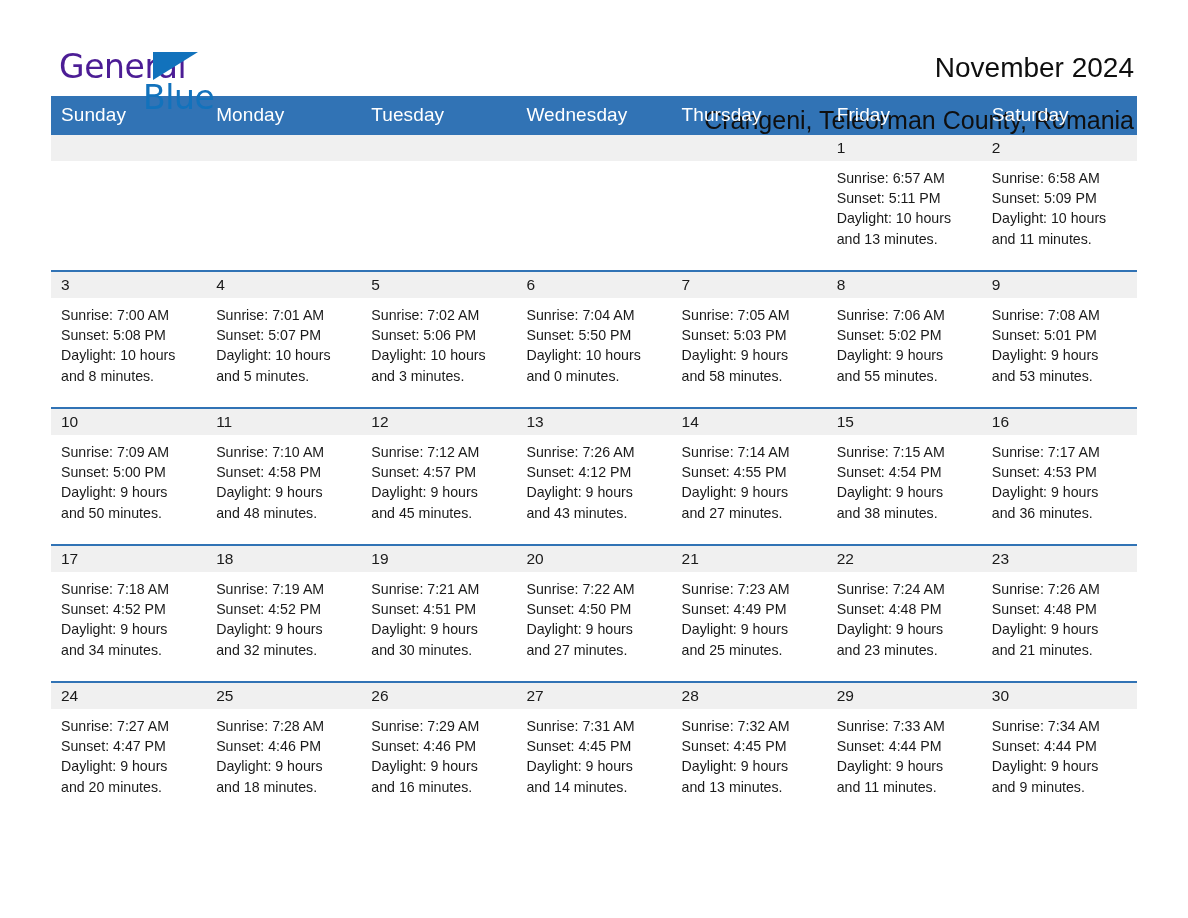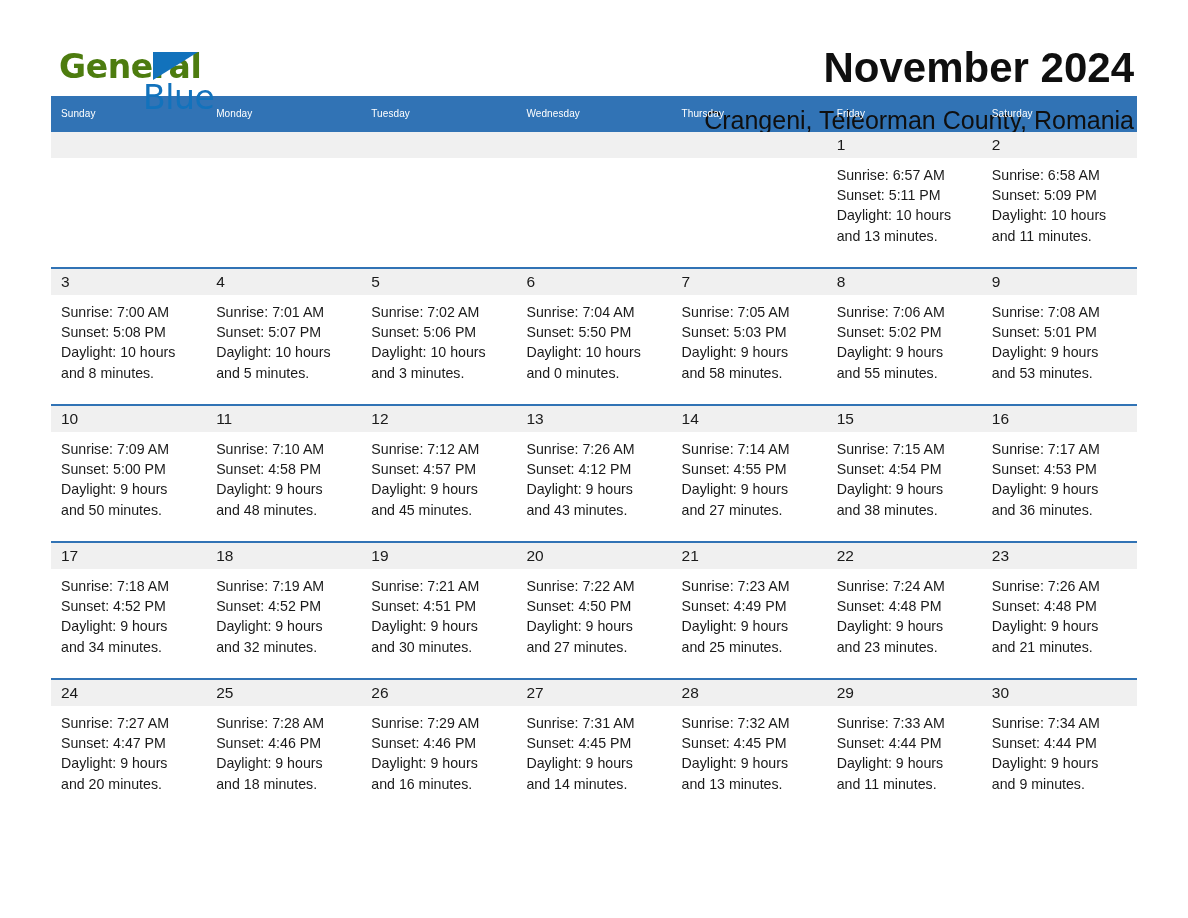--- a/index.html
+++ b/index.html
@@ -41,23 +41,23 @@
     flex: 0 0 auto;
     margin-left: 8px;
   }
   .logo-general {
     position: absolute;
     left: 0;
     top: 6px;
     font-size: 33px;
     line-height: 1;
     letter-spacing: -0.4px;
-    color: #4d7c0f;
+    color: #4c1d95;
     font-family: "DejaVu Sans", sans-serif;
-    font-weight: 700;
+    font-weight: 400;
   }
   .logo-tri {
     position: absolute;
     left: 94px;
     top: 8px;
     width: 0;
     height: 0;
     border-left: 45px solid #1272bc;
     border-bottom: 28px solid transparent;
   }
@@ -72,23 +72,23 @@
     font-family: "DejaVu Sans", sans-serif;
     font-weight: 400;
   }
 
   .title-block {
     text-align: right;
     flex: 1 1 auto;
     padding-right: 3px;
   }
   .month-title {
-    font-size: 42px;
+    font-size: 28px;
     line-height: 48px;
-    font-weight: 700;
+    font-weight: 400;
     color: #0f0f0f;
     white-space: nowrap;
   }
   .location-title {
     font-size: 25px;
     line-height: 32px;
     font-weight: 400;
     color: #0f0f0f;
     margin-top: 12px;
     white-space: nowrap;
@@ -99,21 +99,21 @@
     margin-top: 20px;
     width: 1086px;
     border-collapse: collapse;
     table-layout: fixed;
   }
   .calendar col { width: 155.14px; }
 
   thead th {
     background: #3173b5;
     color: #ffffff;
-    font-size: 10px;
+    font-size: 19px;
     font-weight: 400;
     text-align: left;
     padding: 8px 0 9px 10px;
     height: 19px;
     letter-spacing: 0.1px;
   }
 
   tbody tr.week-row > td {
     vertical-align: top;
     padding: 0;

